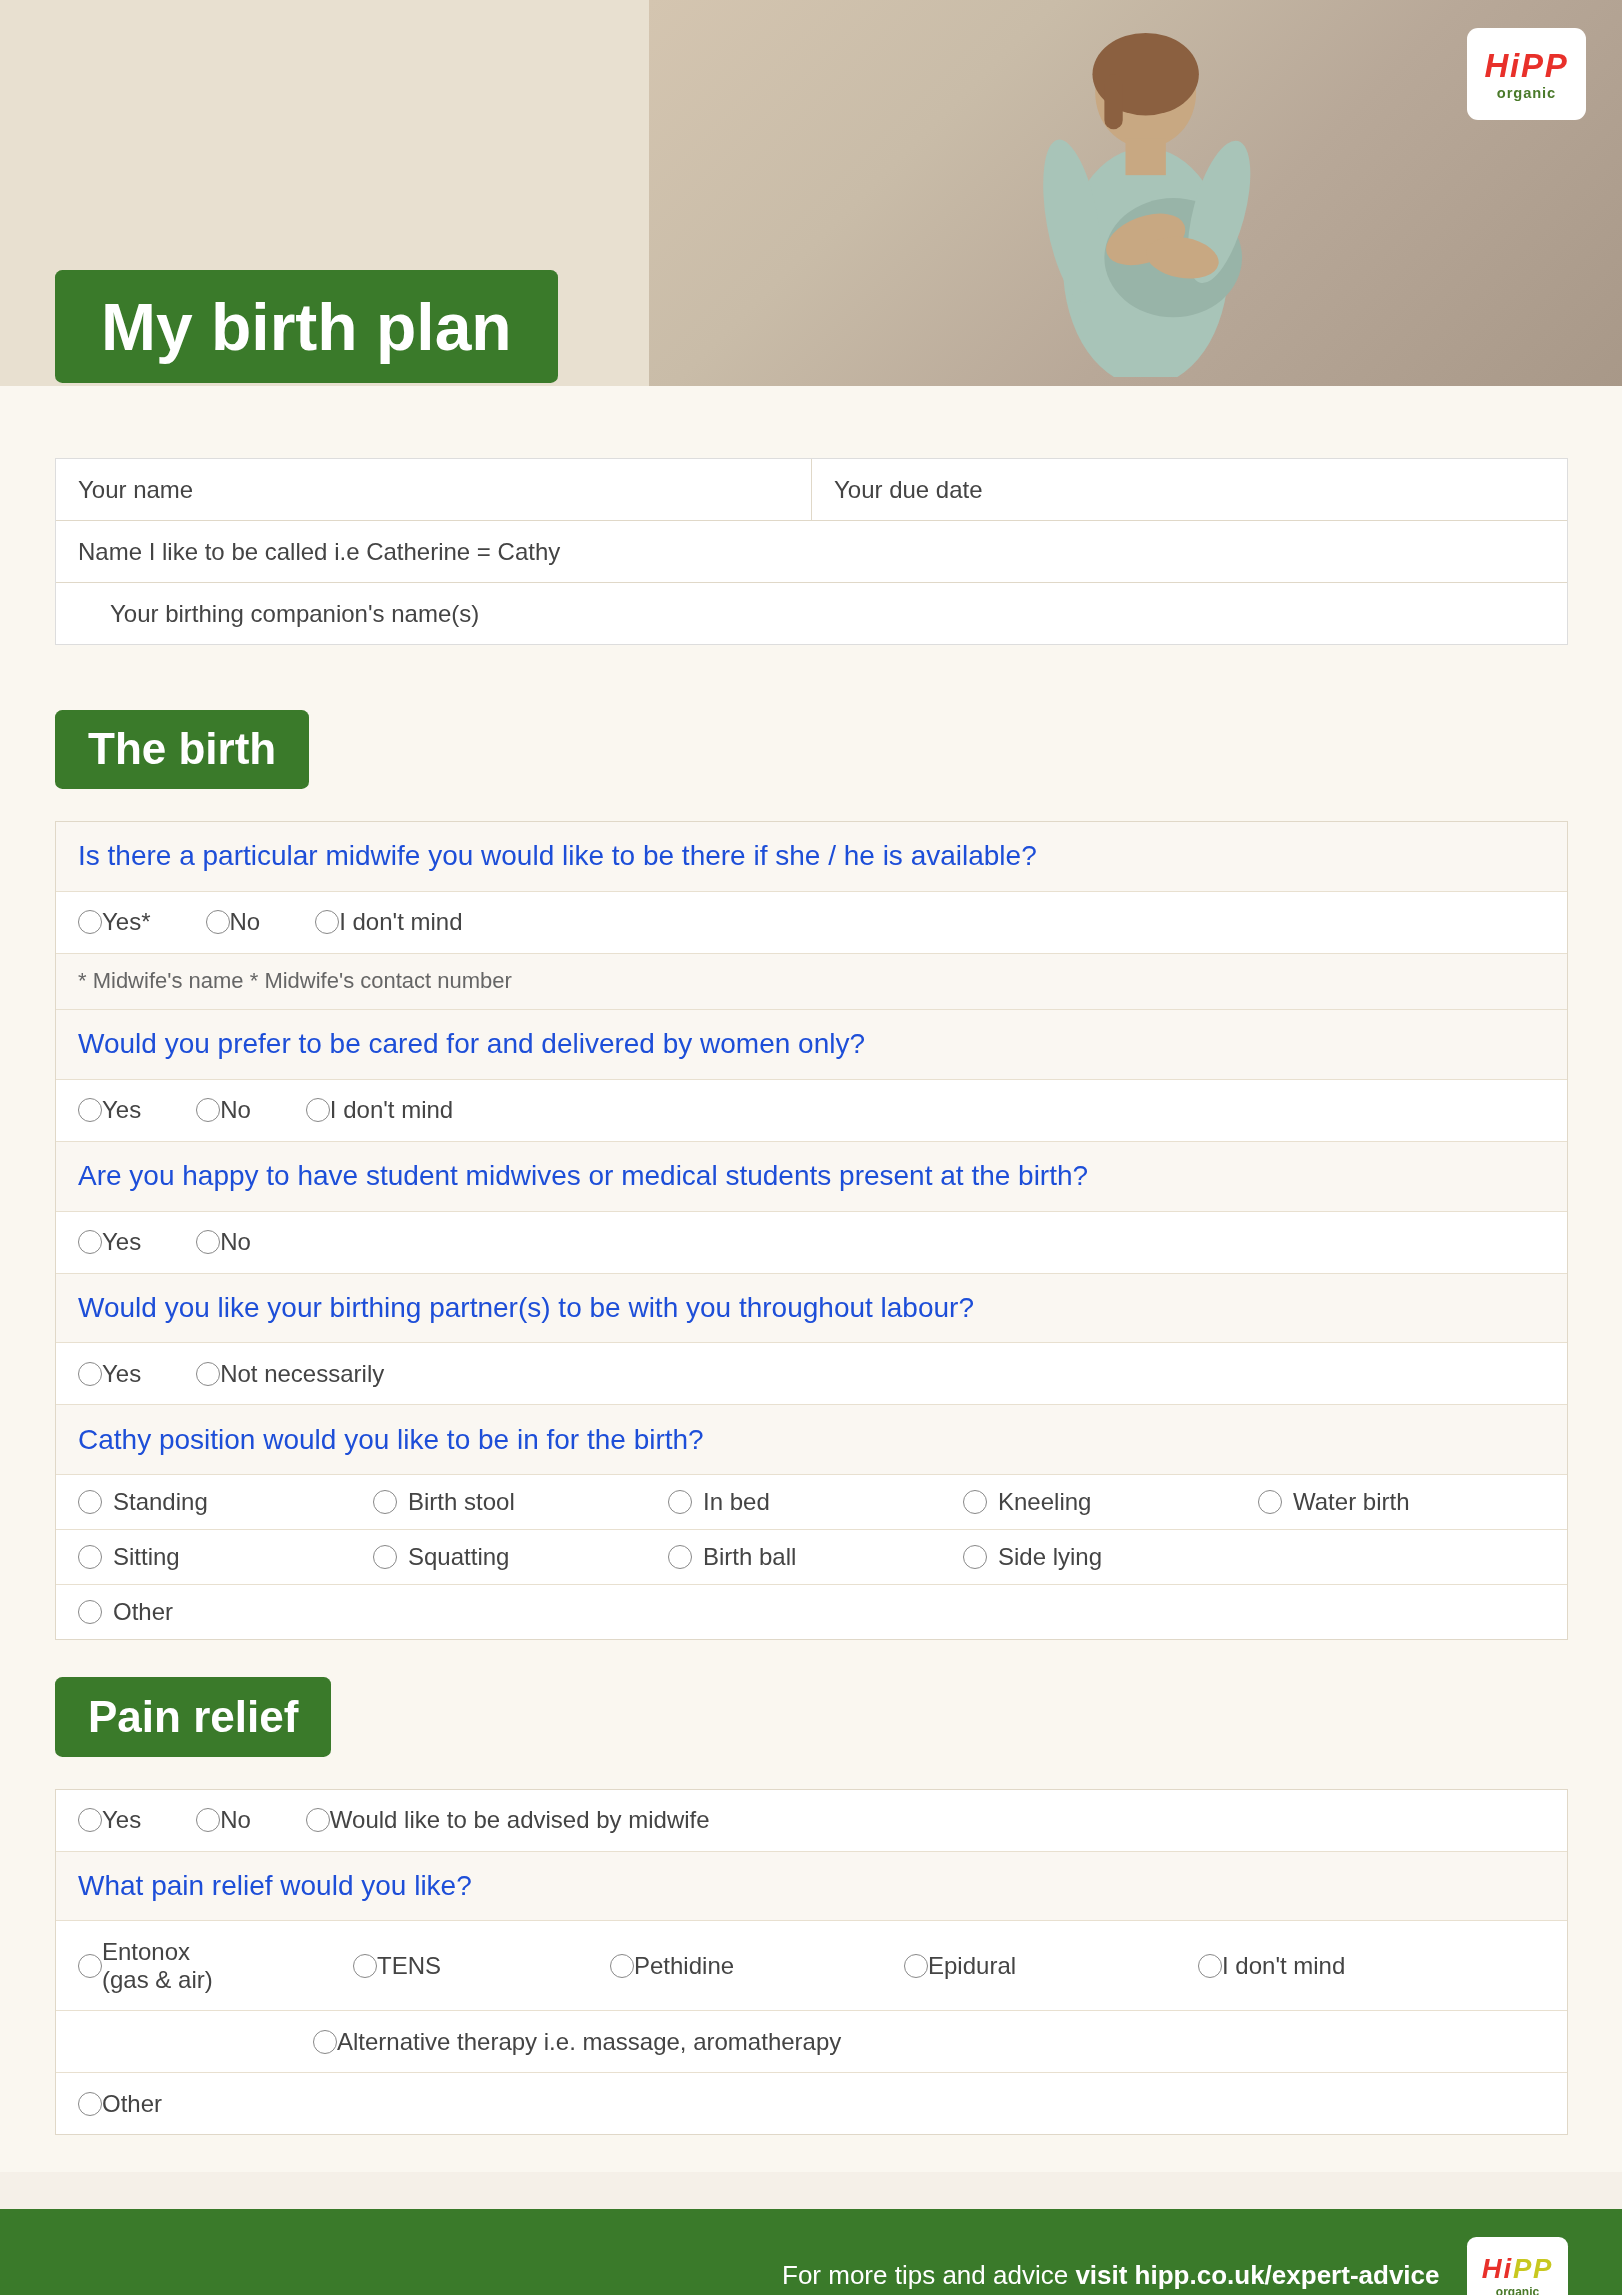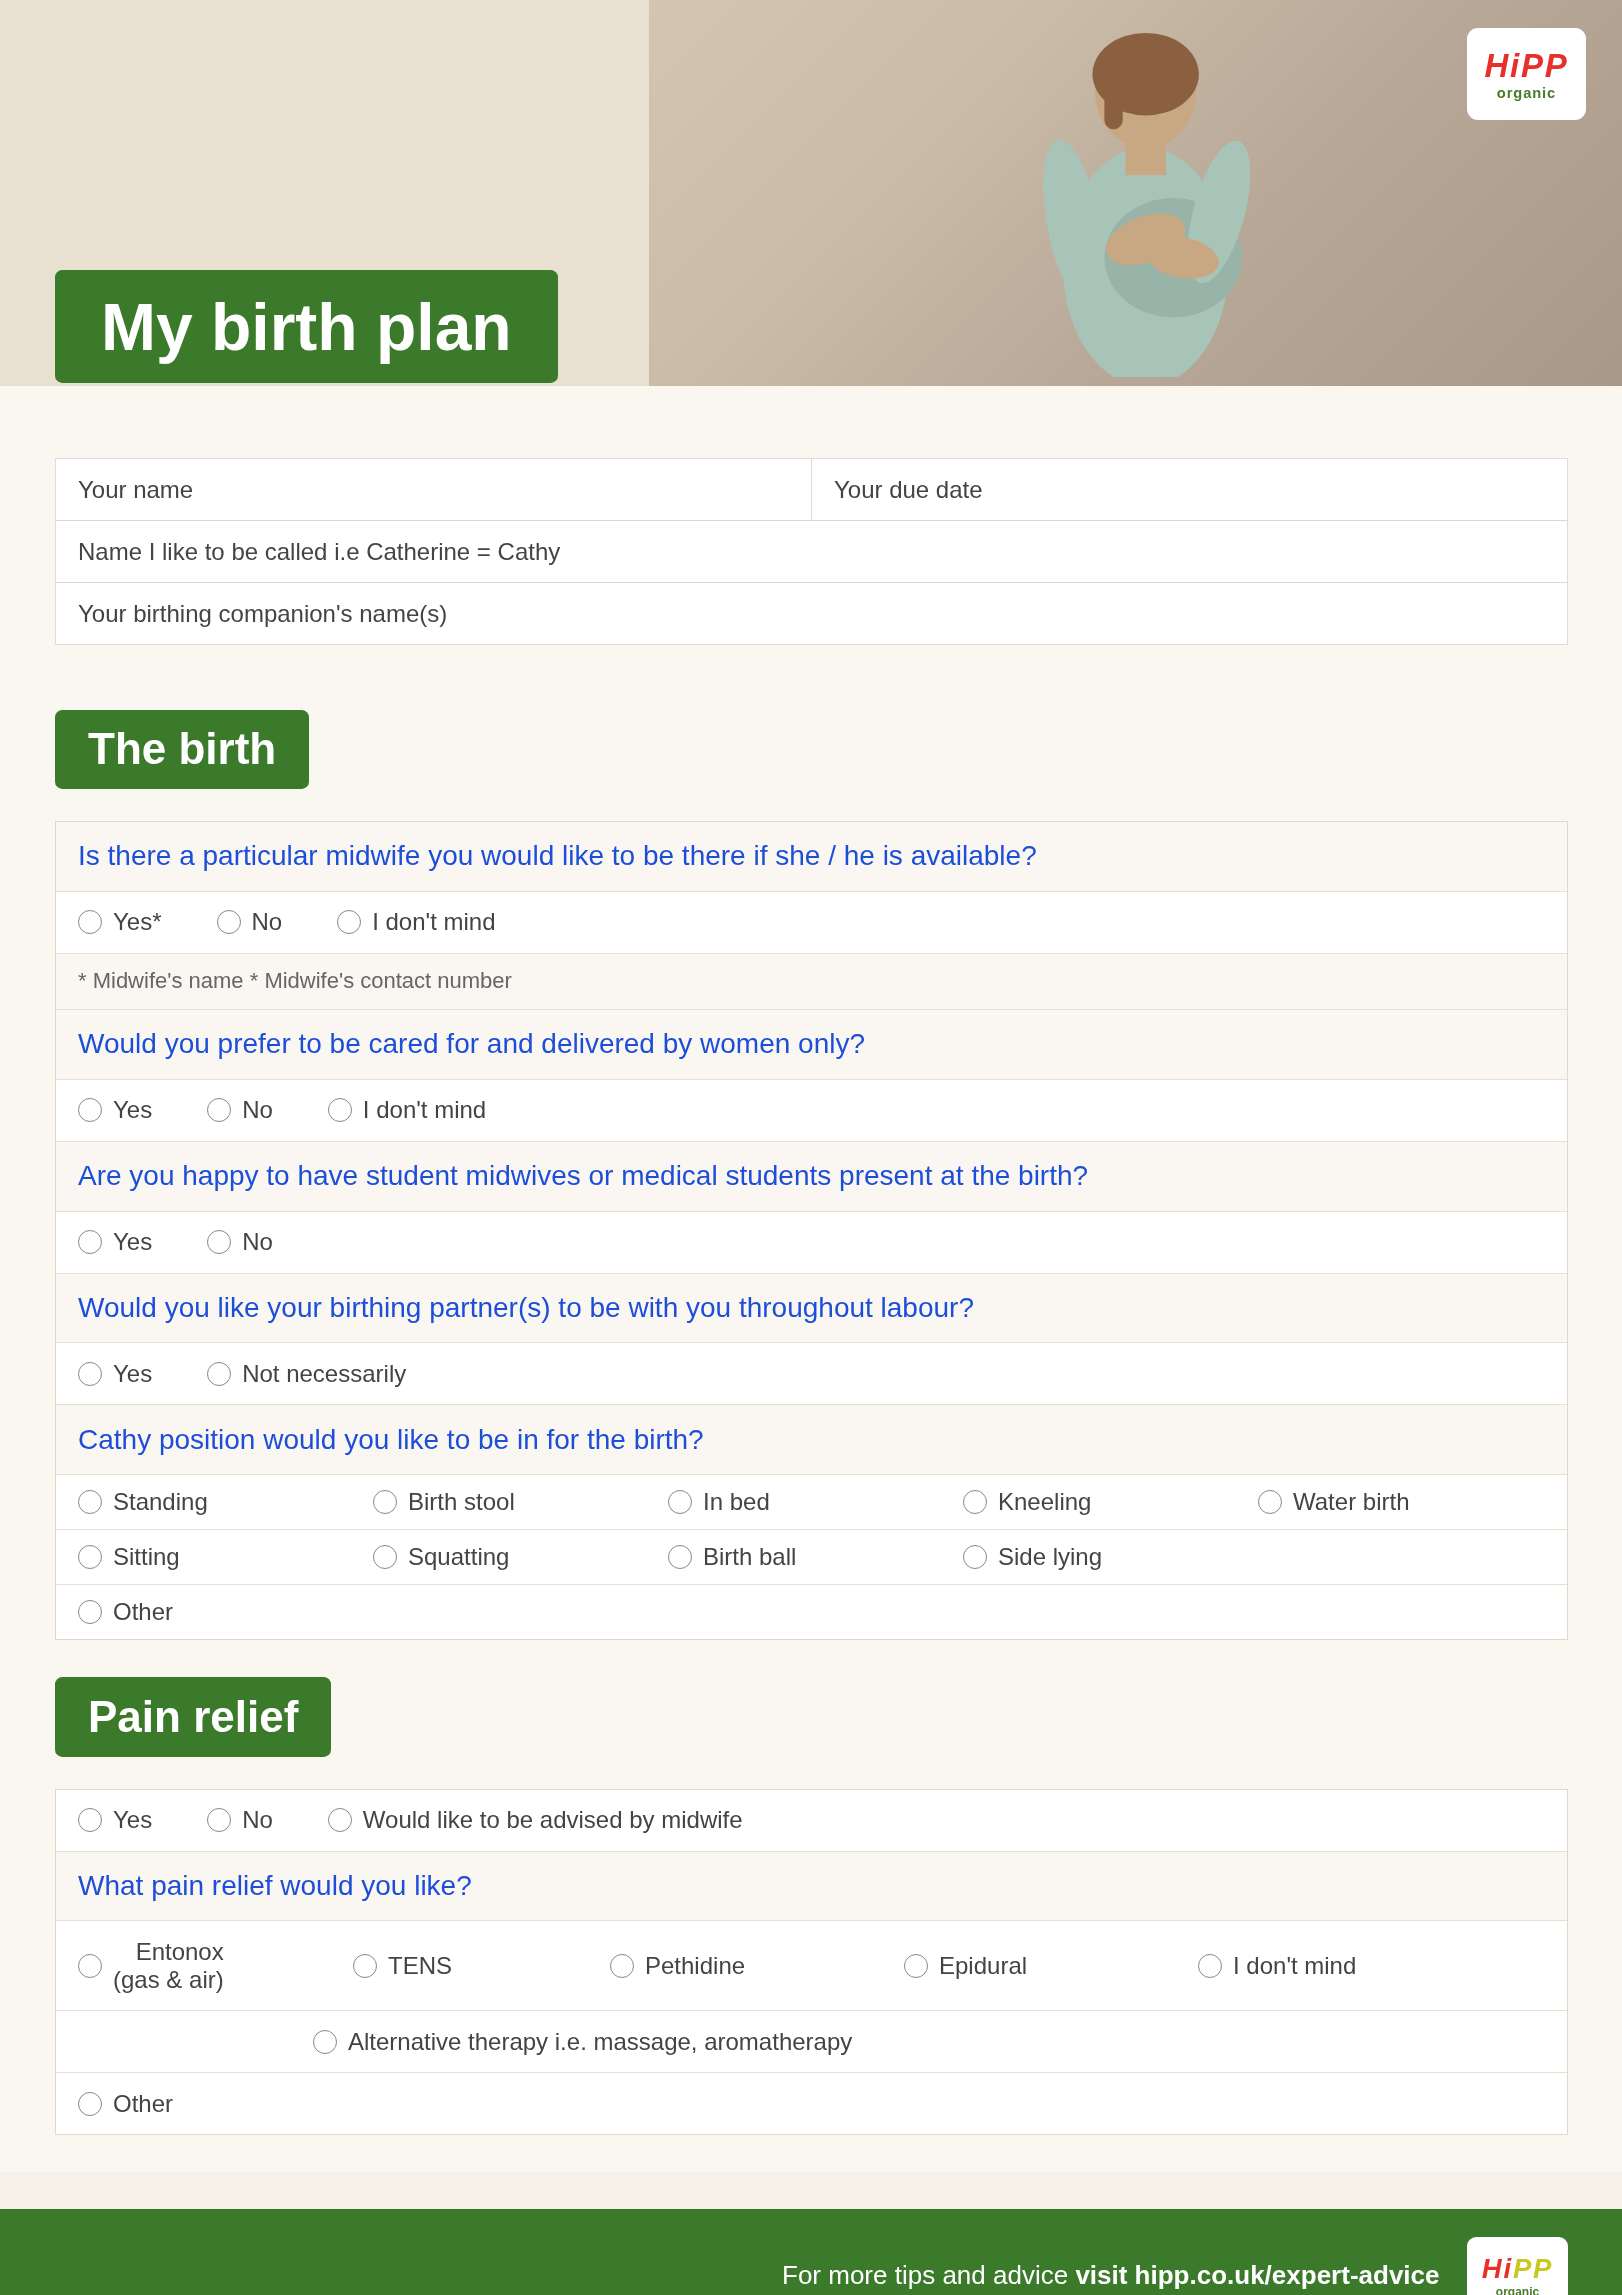--- a/index.html
+++ b/index.html
@@ -89,20 +89,21 @@
       background: white;
       margin-bottom: 27.5px;
       margin-top: 35px;
     }
     .form-row {
       display: flex;
       border-bottom: 0.9px solid #e0d8c8;
     }
     .form-row:last-child {
       border-bottom: none;
+      padding-left: 32px;
     }
     .form-cell {
       flex: 1;
       padding: 16.5px 22px;
       border-right: 0.9px solid #e0d8c8;
       font-size: 24px;
       color: #444;
     }
     .form-cell:last-child {
       border-right: none;
@@ -152,22 +153,20 @@
       gap: 0;
       flex-wrap: wrap;
     }
     .answer-row:last-child {
       border-bottom: none;
     }
     .radio-option {
       display: flex;
       align-items: center;
       margin-right: 55px;
-      gap: 11px;
-      text-align: right;
     }
     .radio-circle {
       width: 24px;
       height: 24px;
       border: 1.8px solid #888;
       border-radius: 50%;
       display: inline-block;
       flex-shrink: 0;
     }
     .note-row {

